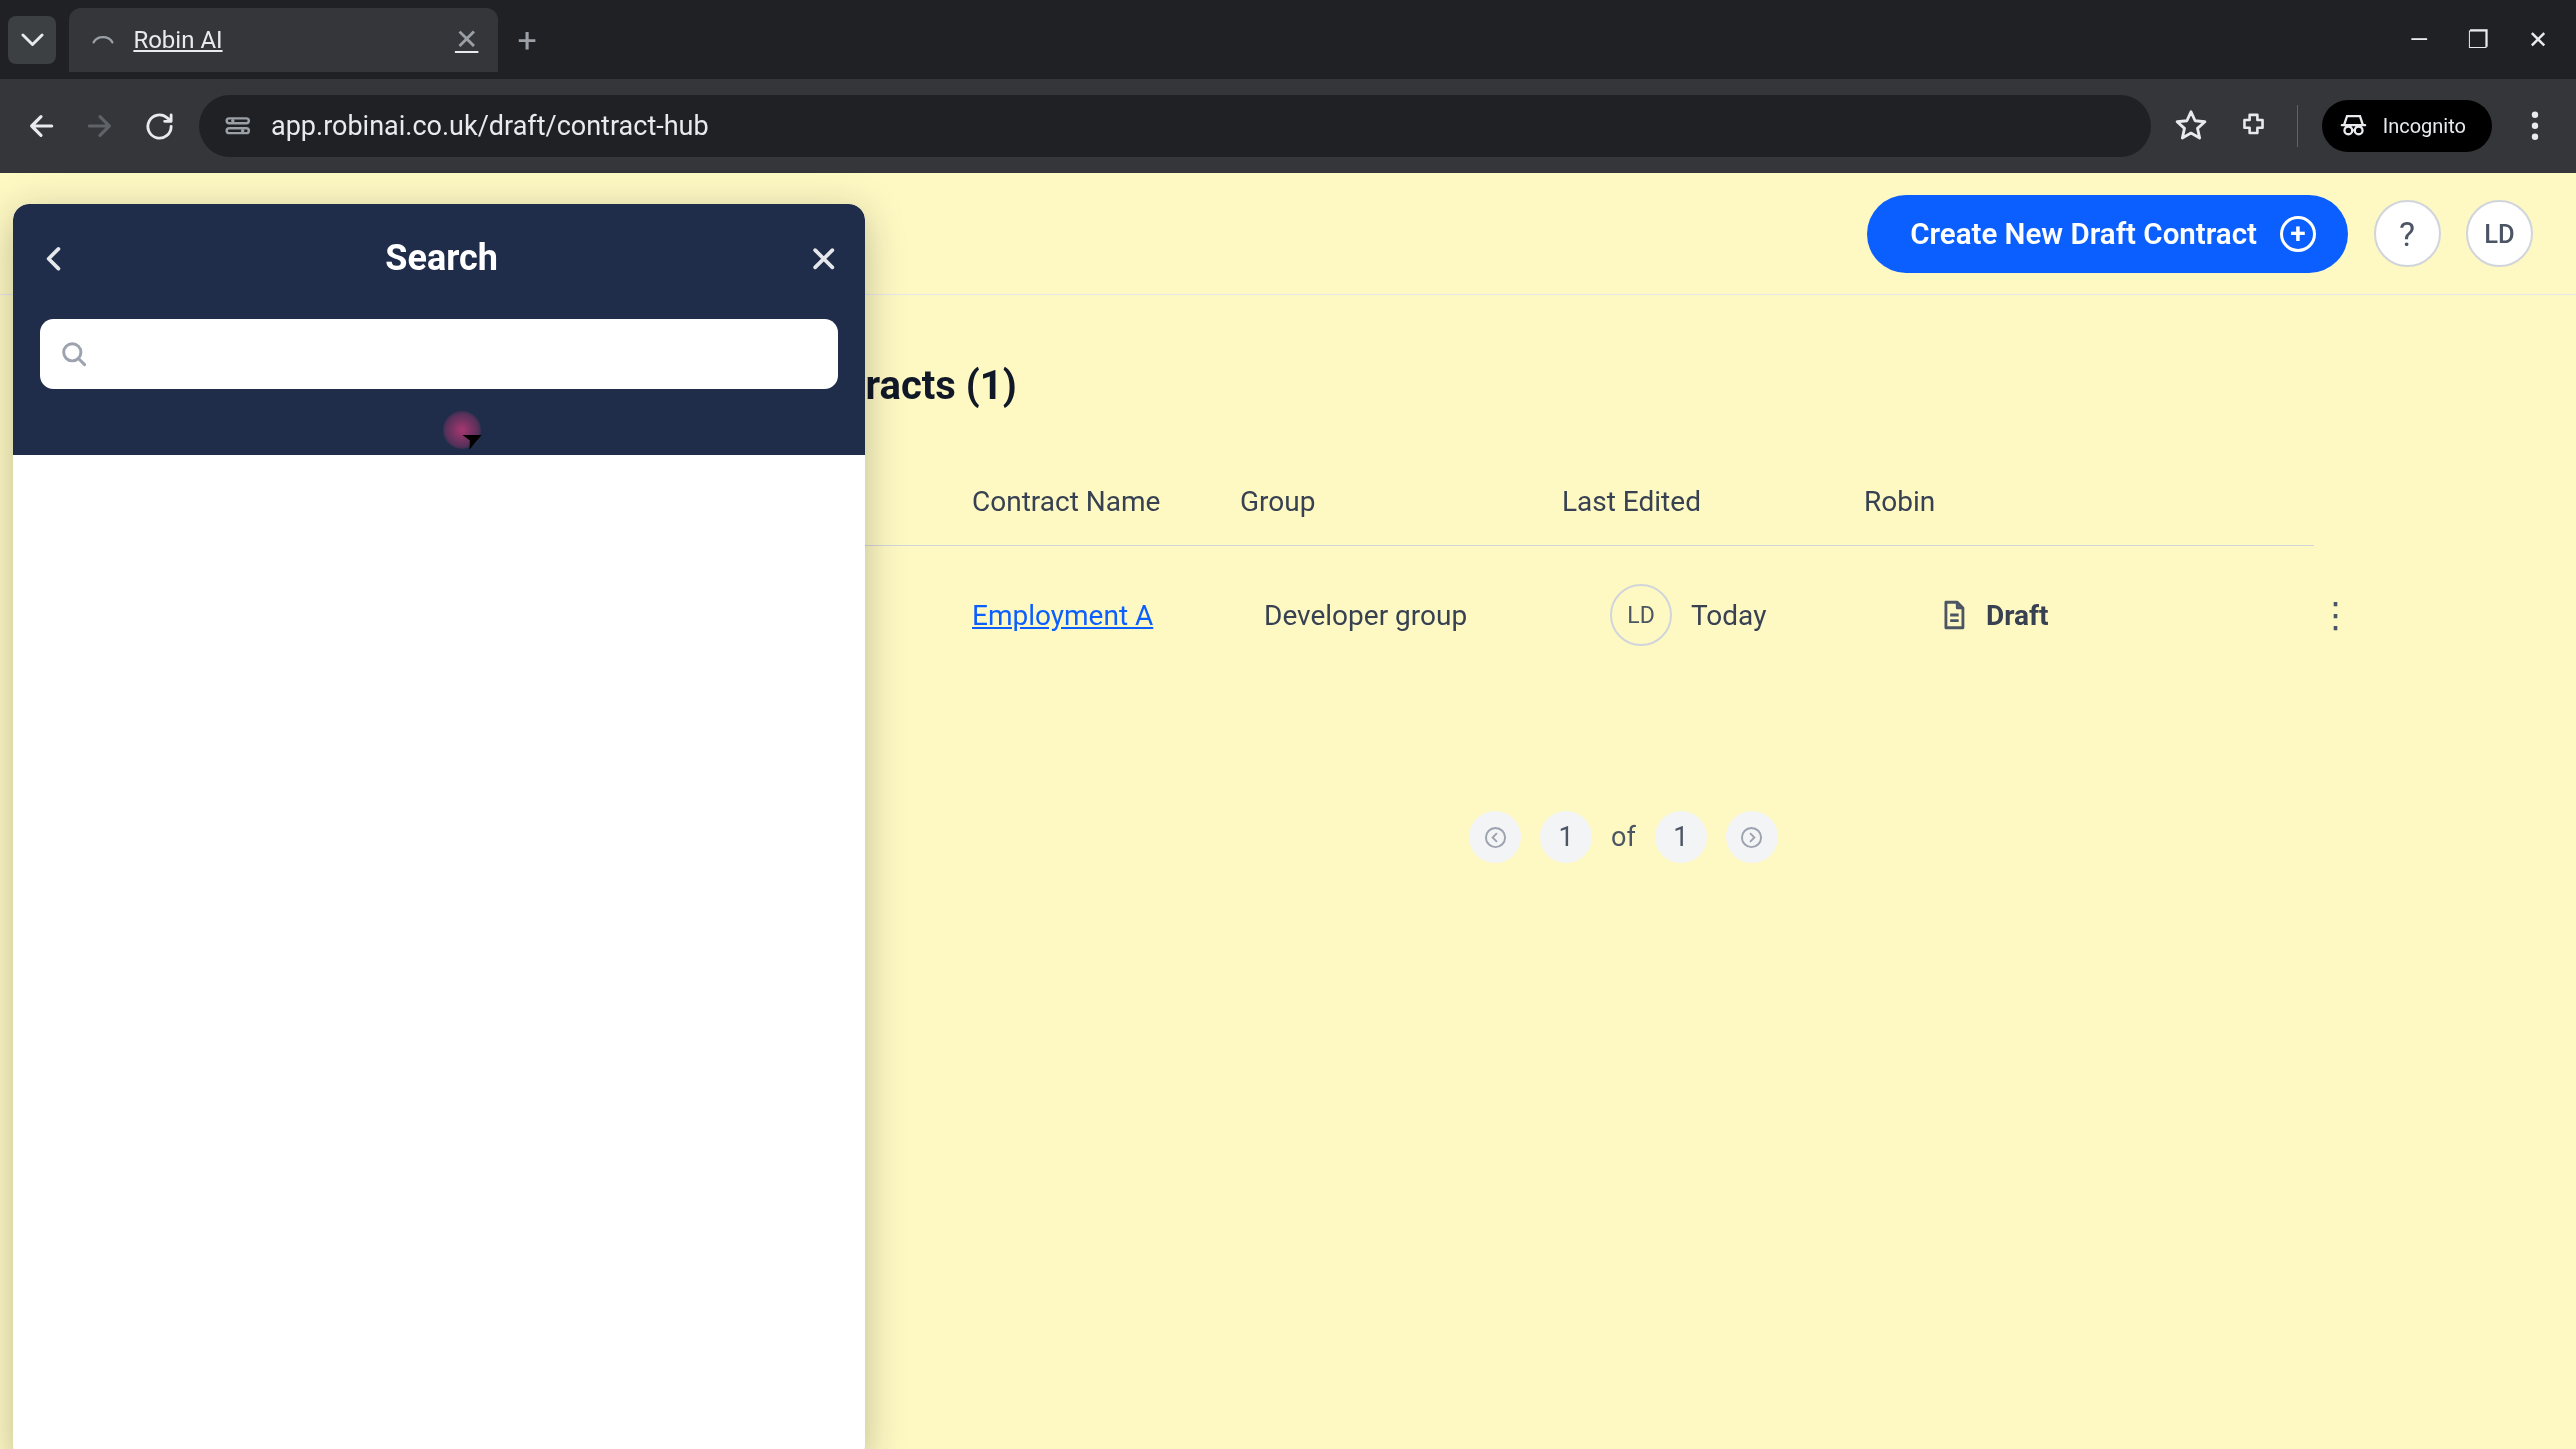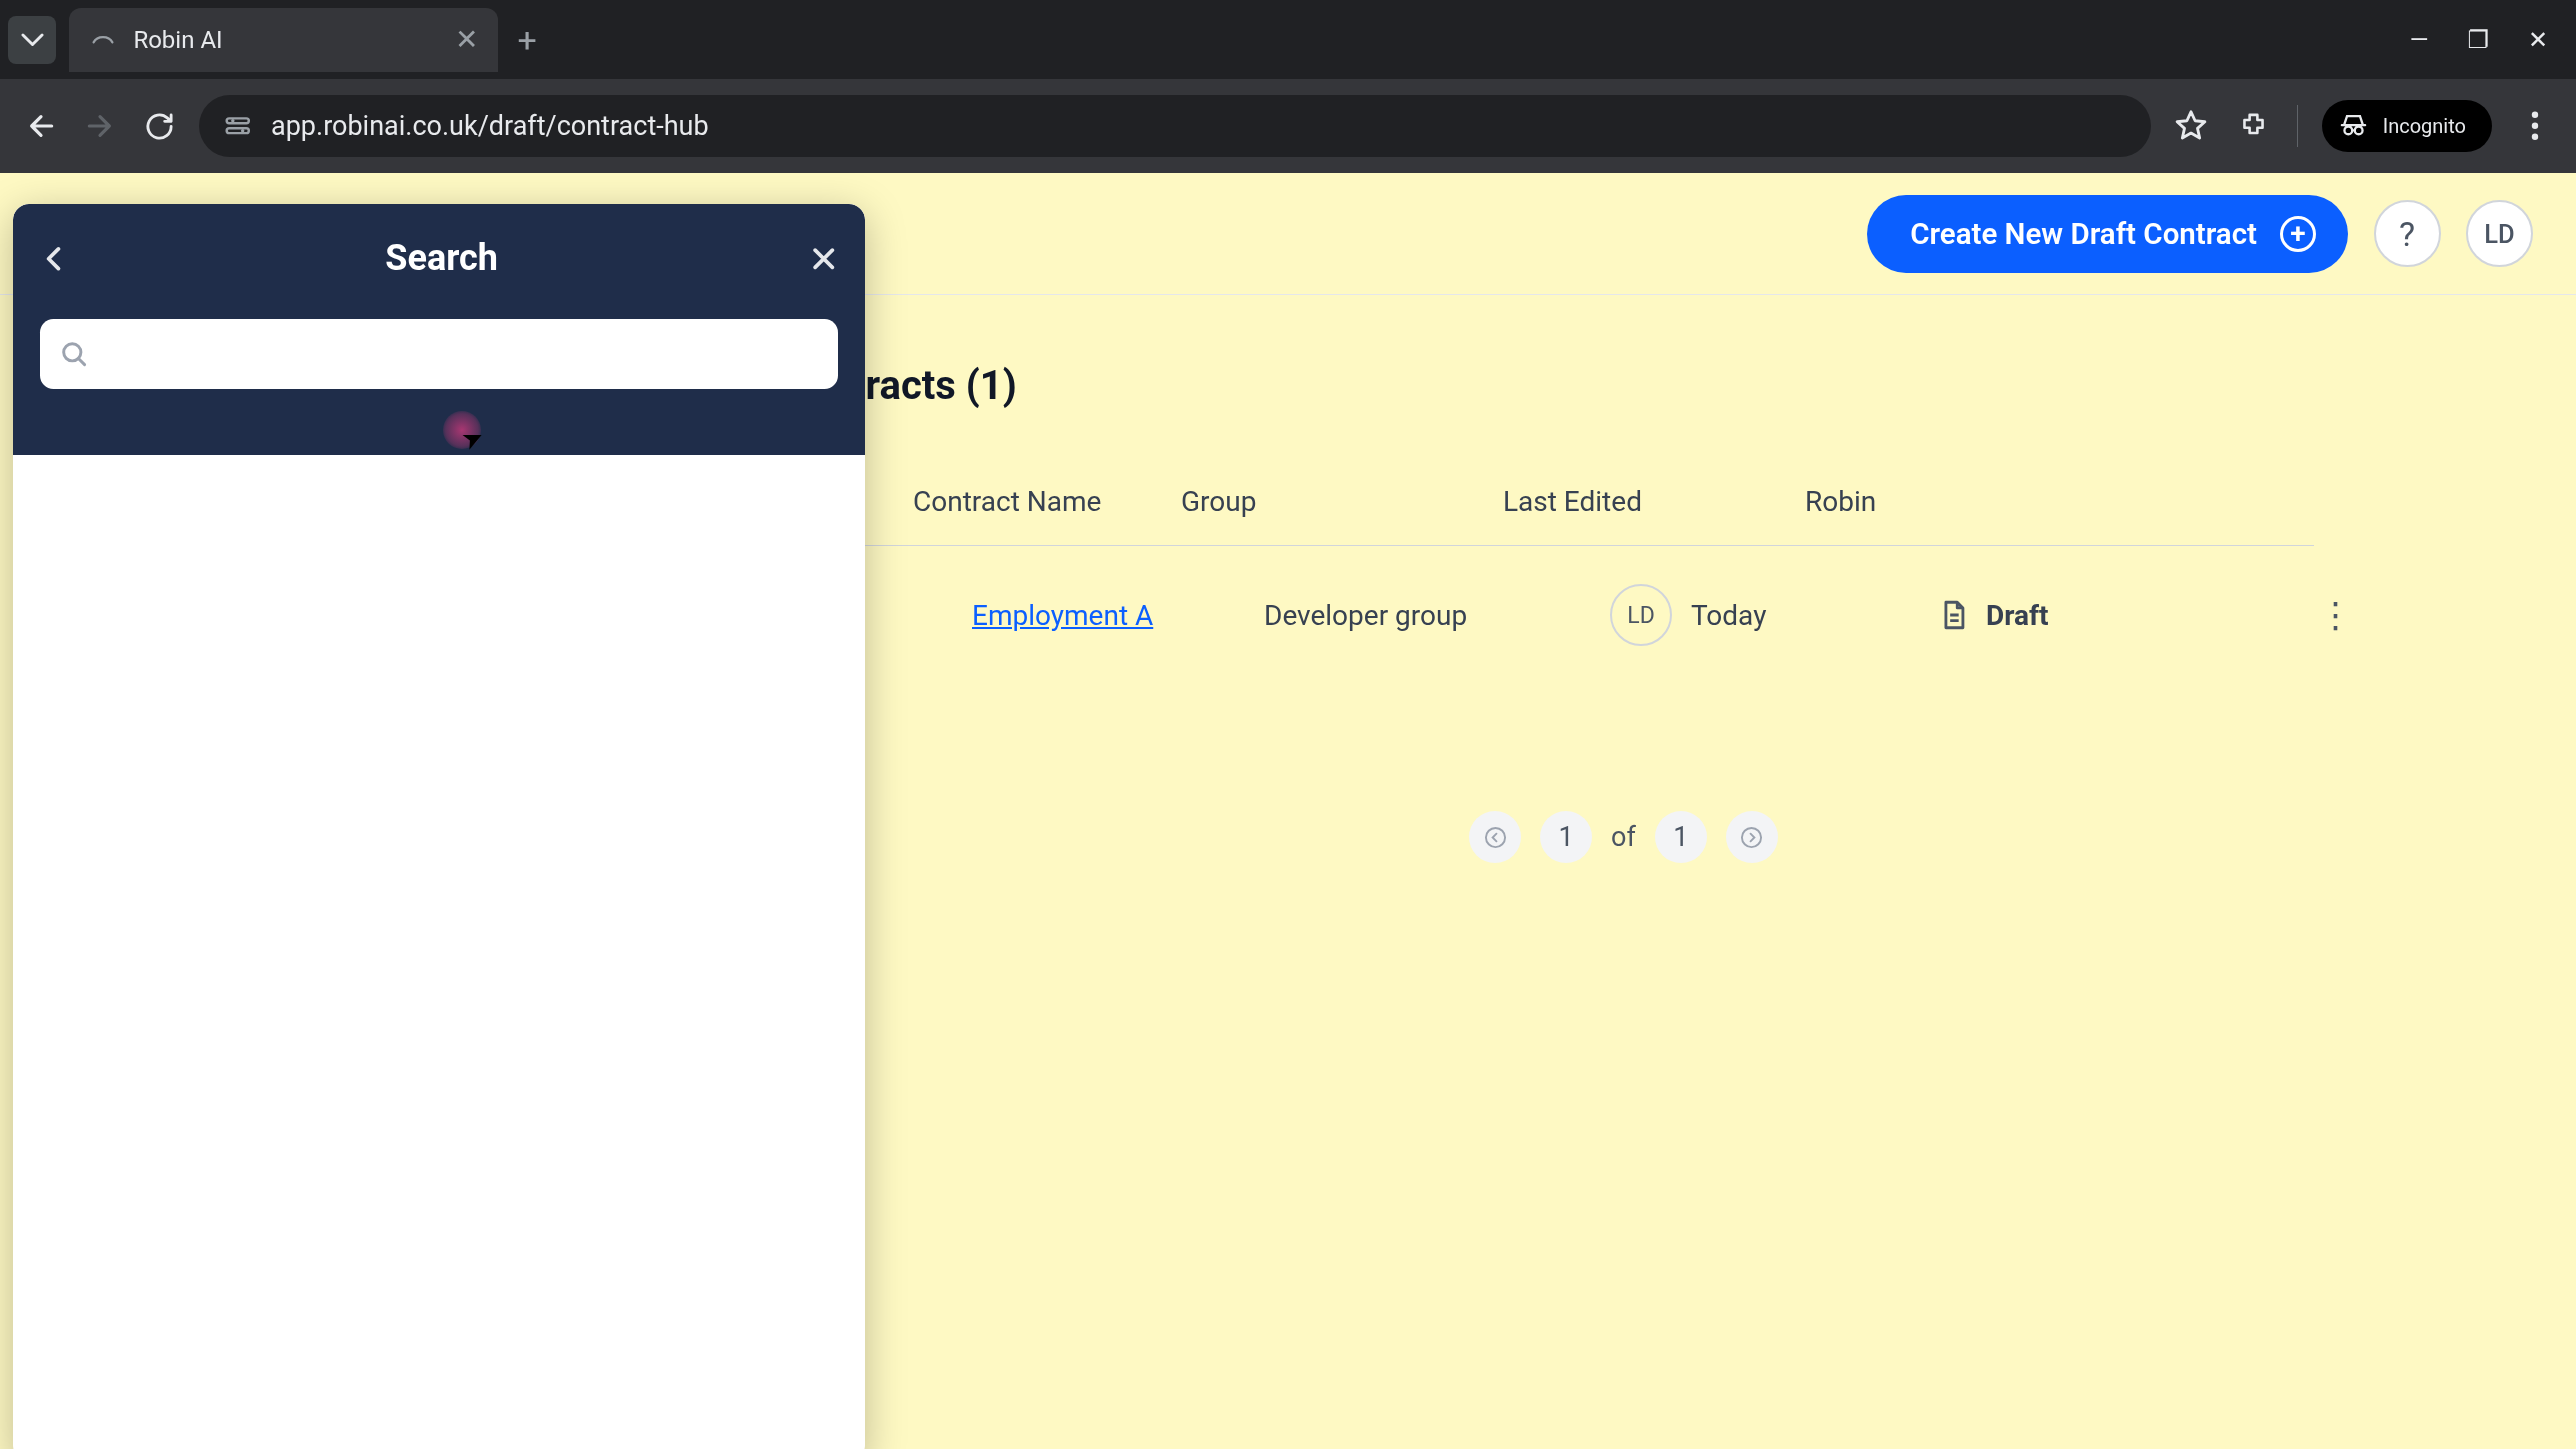--- a/index.html
+++ b/index.html
@@ -2,21 +2,21 @@
 <html style="font-size:10.7px"><head>
 <meta charset="utf-8">
 <style>
 * { margin: 0; padding: 0; box-sizing: border-box; font-family: -apple-system, BlinkMacSystemFont, "Segoe UI", Roboto, sans-serif; }
 body { width: 2576px; height: 1449px; background: #fff; overflow: hidden; position: relative; }
 
 
 .browser-top { background: #202124; height: 79px; display: flex; align-items: flex-end; }
 .tab-bar { display: flex; align-items: center; height: 79px; width: 100%; padding-left: 8px; }
 .tab-dropdown { width: 48px; height: 48px; background: #3c4043; border-radius: 8px; display: flex; align-items: center; justify-content: center; margin-right: 13.4px; color: #e8eaed; font-size: 24px; }
-.tab { background: #35363a; height: 64px; border-radius: 12px 12px 0 0; display: flex; align-items: center; padding: 0 20px; min-width: 429px; gap: 16px; color: #e8eaed; font-size: 24px; }
+.tab { background: #35363a; height: 64px; border-radius: 12px 12px 0 0; display: flex; align-items: center; padding: 0 20px; min-width: 429px; gap: 16px; color: #e8eaed; font-size: 24px; text-decoration: underline; }
 .tab-icon { width: 28px; height: 28px; border-radius: 50%; display: flex; align-items: center; justify-content: center; }
 .tab-icon svg { stroke: #9aa0a6; }
 .tab-close { color: #9aa0a6; font-size: 28px; margin-left: auto; cursor: pointer; }
 .new-tab { color: #9aa0a6; font-size: 34px; margin-left: 19px; cursor: pointer; }
 .window-controls { margin-left: auto; display: flex; gap: 39px; padding-right: 28px; color: #e8eaed; font-size: 24px; }
 .window-controls span { cursor: pointer; }
 
 .toolbar { background: #35363a; height: 94px; display: flex; align-items: center; padding: 0 21.5px; gap: 20px; }
 .nav-btn { color: #9aa0a6; fill: #9aa0a6; cursor: pointer; display: flex; align-items: center; justify-content: center; width: 39px; }
 .nav-btn.active { color: #e8eaed; fill: #e8eaed; }
@@ -31,21 +31,21 @@
 .app-header { height: 122px; border-bottom: 1.3px solid #e5e7eb; display: flex; align-items: center; justify-content: flex-end; padding: 0 43px; gap: 25.5px; }
 .create-btn { background: #0b5fff; color: #fff; border: none; border-radius: 40px; height: 78px; padding: 0 32px 0 43px; font-size: 29.5px; font-weight: 600; display: flex; align-items: center; gap: 23px; cursor: pointer; }
 .create-btn .plus-circle { width: 36px; height: 36px; border: 3.4px solid #fff; border-radius: 50%; display: flex; align-items: center; justify-content: center; font-size: 28px; line-height: 1; }
 .help-btn { width: 67px; height: 67px; border: 2.7px solid #d1d5db; border-radius: 50%; background: #fff; display: flex; align-items: center; justify-content: center; font-size: 34px; color: #4b5563; cursor: pointer; }
 .avatar-btn { width: 67px; height: 67px; border: 2.7px solid #d1d5db; border-radius: 50%; background: #fff; display: flex; align-items: center; justify-content: center; font-size: 25.5px; font-weight: 500; color: #4b5563; cursor: pointer; }
 
 .content { padding: 67px 67px 0 0; }
 .page-title { font-size: 40px; font-weight: 700; color: #111827; margin-left: 852px; }
 
 .table { margin-top: 60px; margin-left: 865px; width: 1449px; }
-.table-header { display: grid; grid-template-columns: 268px 322px 302px 335px 81px; padding: 16px 0 27px 48px; border-bottom: 1.3px solid #d1d5db; font-size: 28px; color: #374151; font-weight: 400; }
+.table-header { display: grid; grid-template-columns: 268px 322px 302px 335px 81px; padding: 16px 0 27px 107px; border-bottom: 1.3px solid #d1d5db; font-size: 28px; color: #374151; font-weight: 400; }
 .table-row { display: grid; grid-template-columns: 268px 322px 302px 335px 81px; padding: 38px 0 38px 107px; align-items: center; font-size: 28px; color: #374151; gap: 24px; }
 .contract-link { color: #0b5fff; text-decoration: underline; cursor: pointer; }
 .editor-cell { display: flex; align-items: center; gap: 19px; }
 .editor-avatar { width: 62px; height: 62px; border: 2px solid #d1d5db; border-radius: 50%; display: flex; align-items: center; justify-content: center; font-size: 23px; color: #4b5563; }
 .stage-cell { display: flex; align-items: center; gap: 16px; font-weight: bold; }
 .stage-icon svg { width: 34px; height: 34px; }
 .row-menu { font-size: 35px; color: #4b5563; cursor: pointer; text-align: center; }
 
 .pagination { display: flex; align-items: center; justify-content: center; gap: 19px; margin-top: 127px; margin-left: 738px; font-size: 27px; color: #4b5563; }
 .page-btn { width: 52px; height: 52px; border-radius: 50%; background: #f3f4f6; display: flex; align-items: center; justify-content: center; cursor: pointer; }

